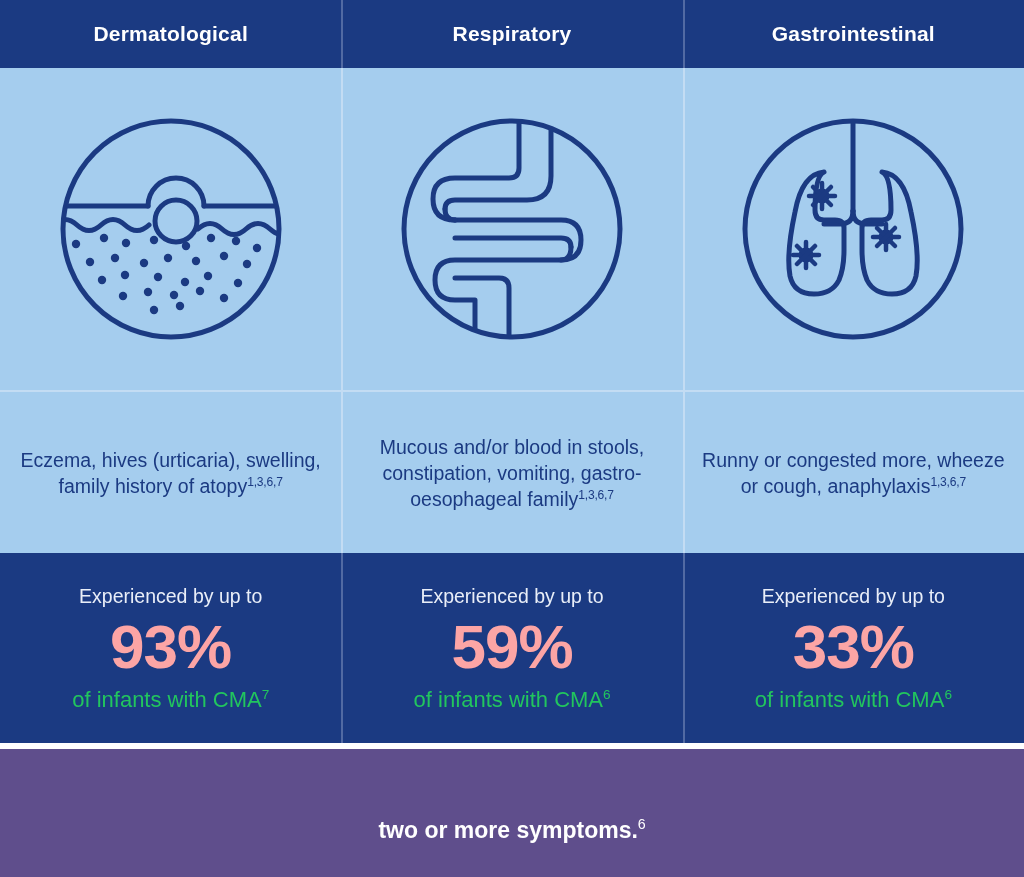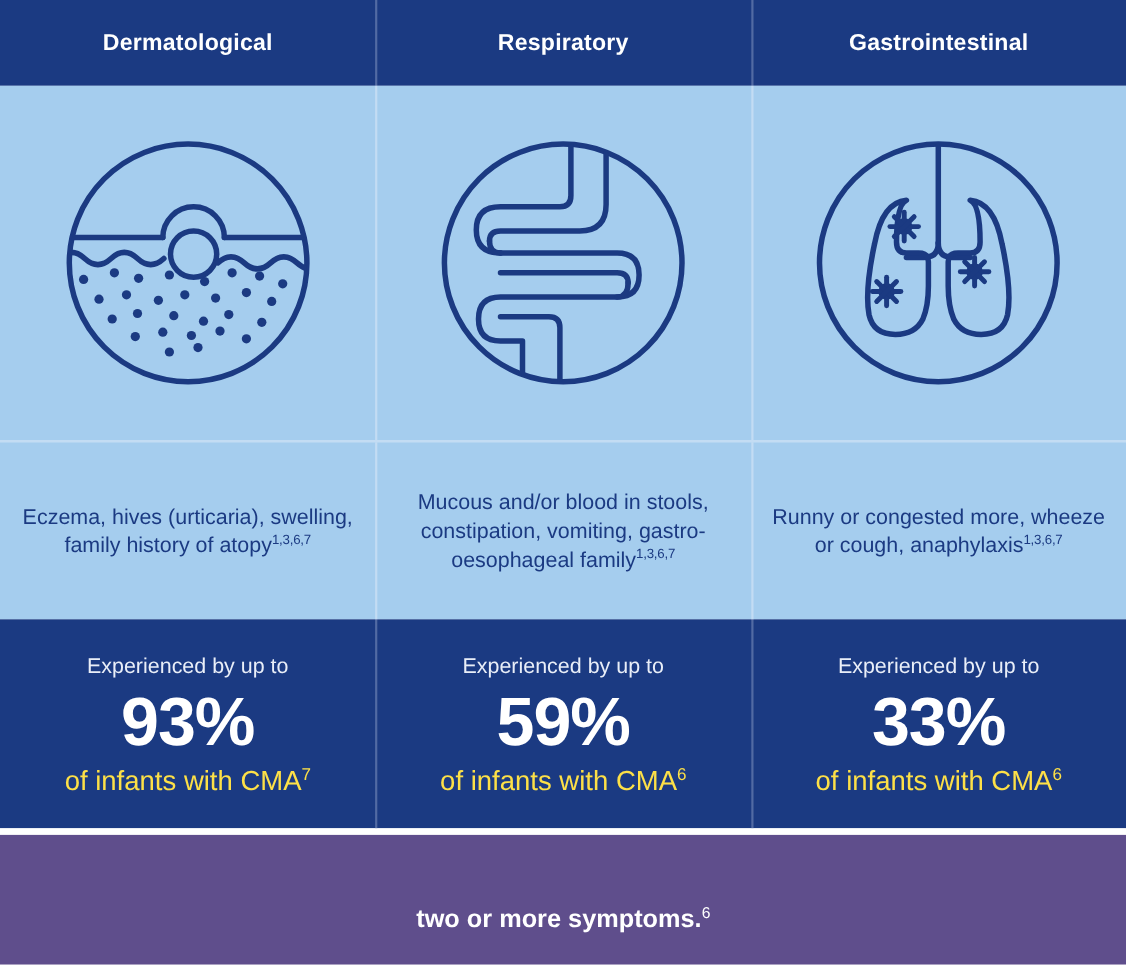--- a/index.html
+++ b/index.html
@@ -17,21 +17,21 @@
     width: 1024px;
     height: 877px;
     display: flex;
     flex-direction: column;
     background: #ffffff;
     position: relative;
   }
 
   
   .header-band {
-    height: 78px;
+    height: 68px;
     display: flex;
     background: #1b3a82;
   }
   .header-cell {
     flex: 1 1 0;
     display: flex;
     align-items: center;
     justify-content: center;
     position: relative;
   }
@@ -142,30 +142,30 @@
     width: 2px;
     background: #7f91bf;
     opacity: .55;
   }
   .stat-lead {
     color: #e9eef8;
     font-size: 19.5px;
     line-height: 24px;
   }
   .stat-value {
-    color: #ffffff;
+    color: #fca5a5;
     font-size: 62px;
     font-weight: bold;
     line-height: 74px;
     letter-spacing: -1px;
     margin: 2px 0 4px 0;
   }
   .stat-foot {
-    color: #fde047;
-    font-size: 25px;
+    color: #22c55e;
+    font-size: 22px;
     line-height: 24px;
   }
 
   
   .gap-band {
     height: 6px;
     background: #ffffff;
   }
 
   

